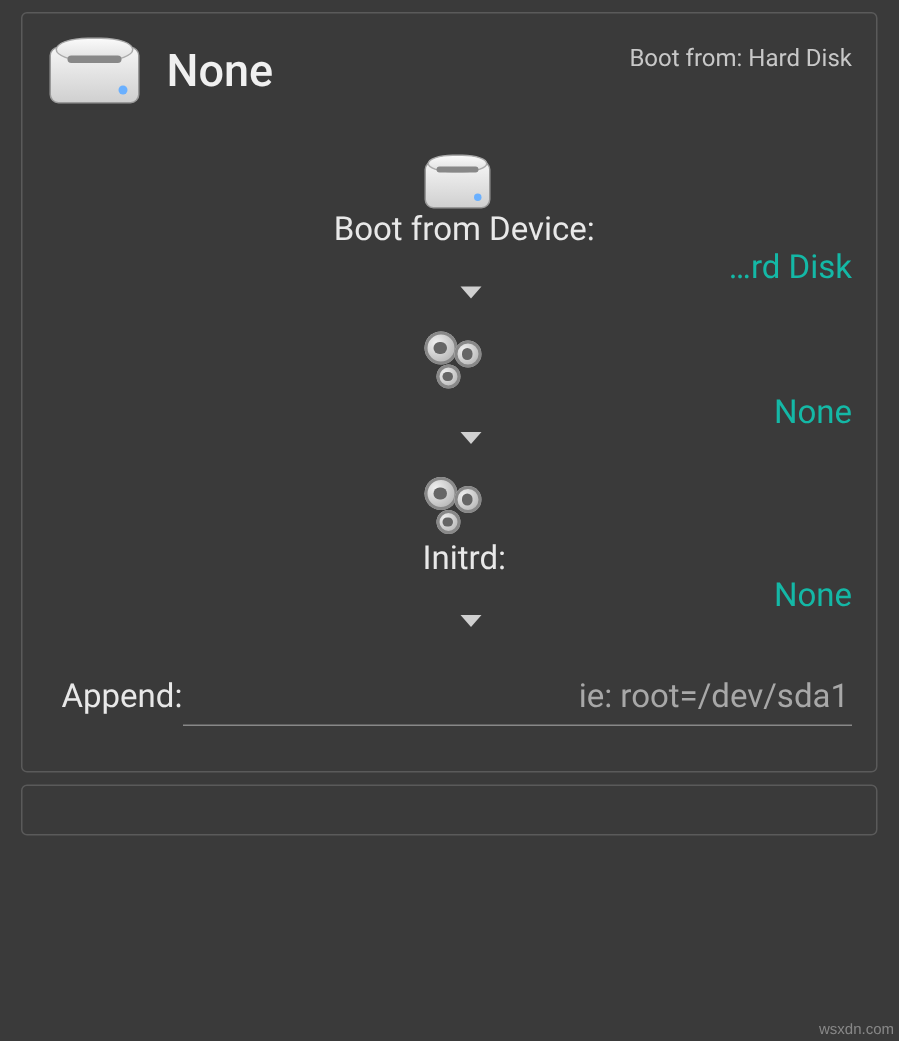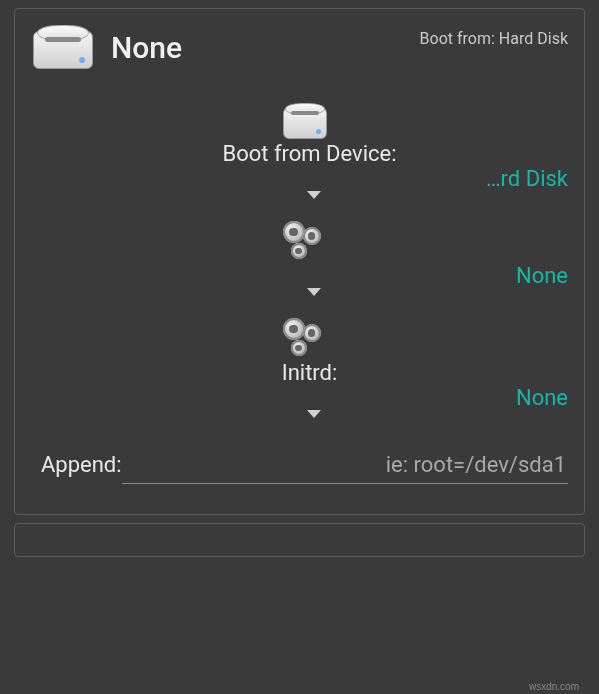--- a/index.html
+++ b/index.html
@@ -231,21 +231,21 @@
     
     .caret {
       width: 0; height: 0;
       border-left: 7px solid transparent;
       border-right: 7px solid transparent;
       border-top: 8px solid #d0d0d0;
     }
     
     .footer-mark{
       position:absolute;
-      right:20px;
+      right:3px;
       bottom:2px;
       font-size:10px;
       color:#888;
       font-family: Arial, sans-serif;
     }
   </style>
 </head>
 <body>
 
 <div class="container">

